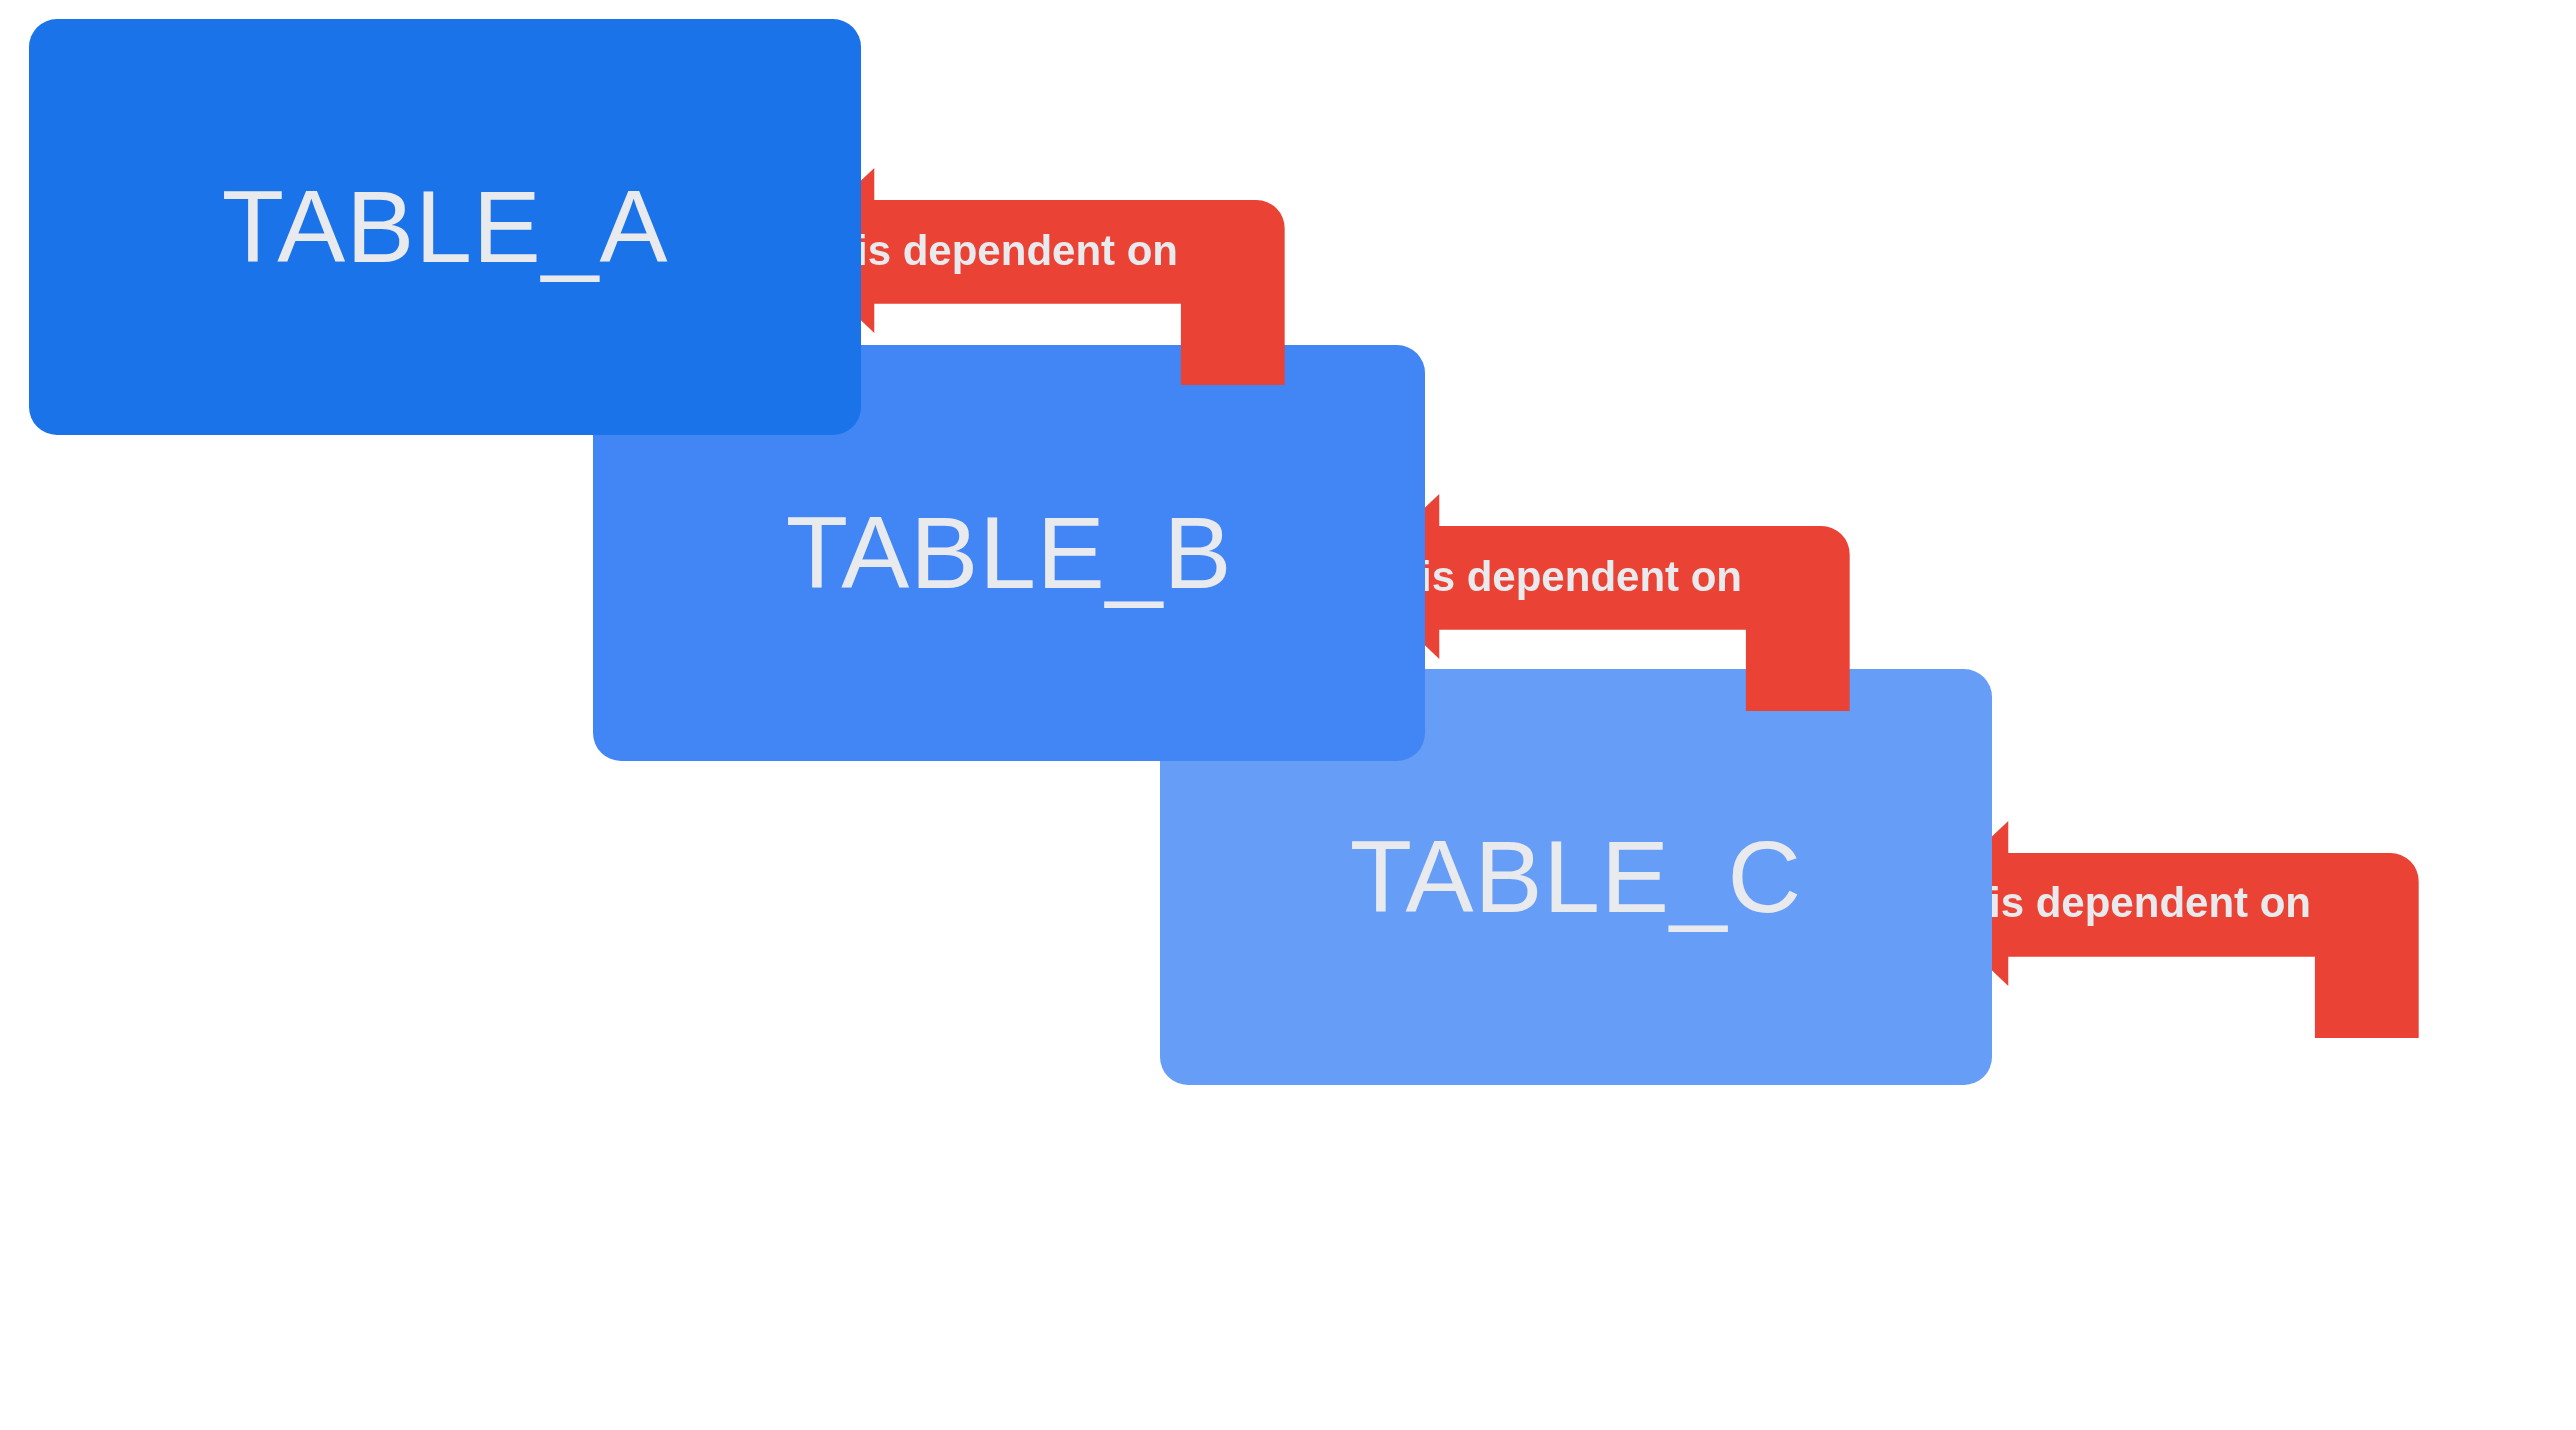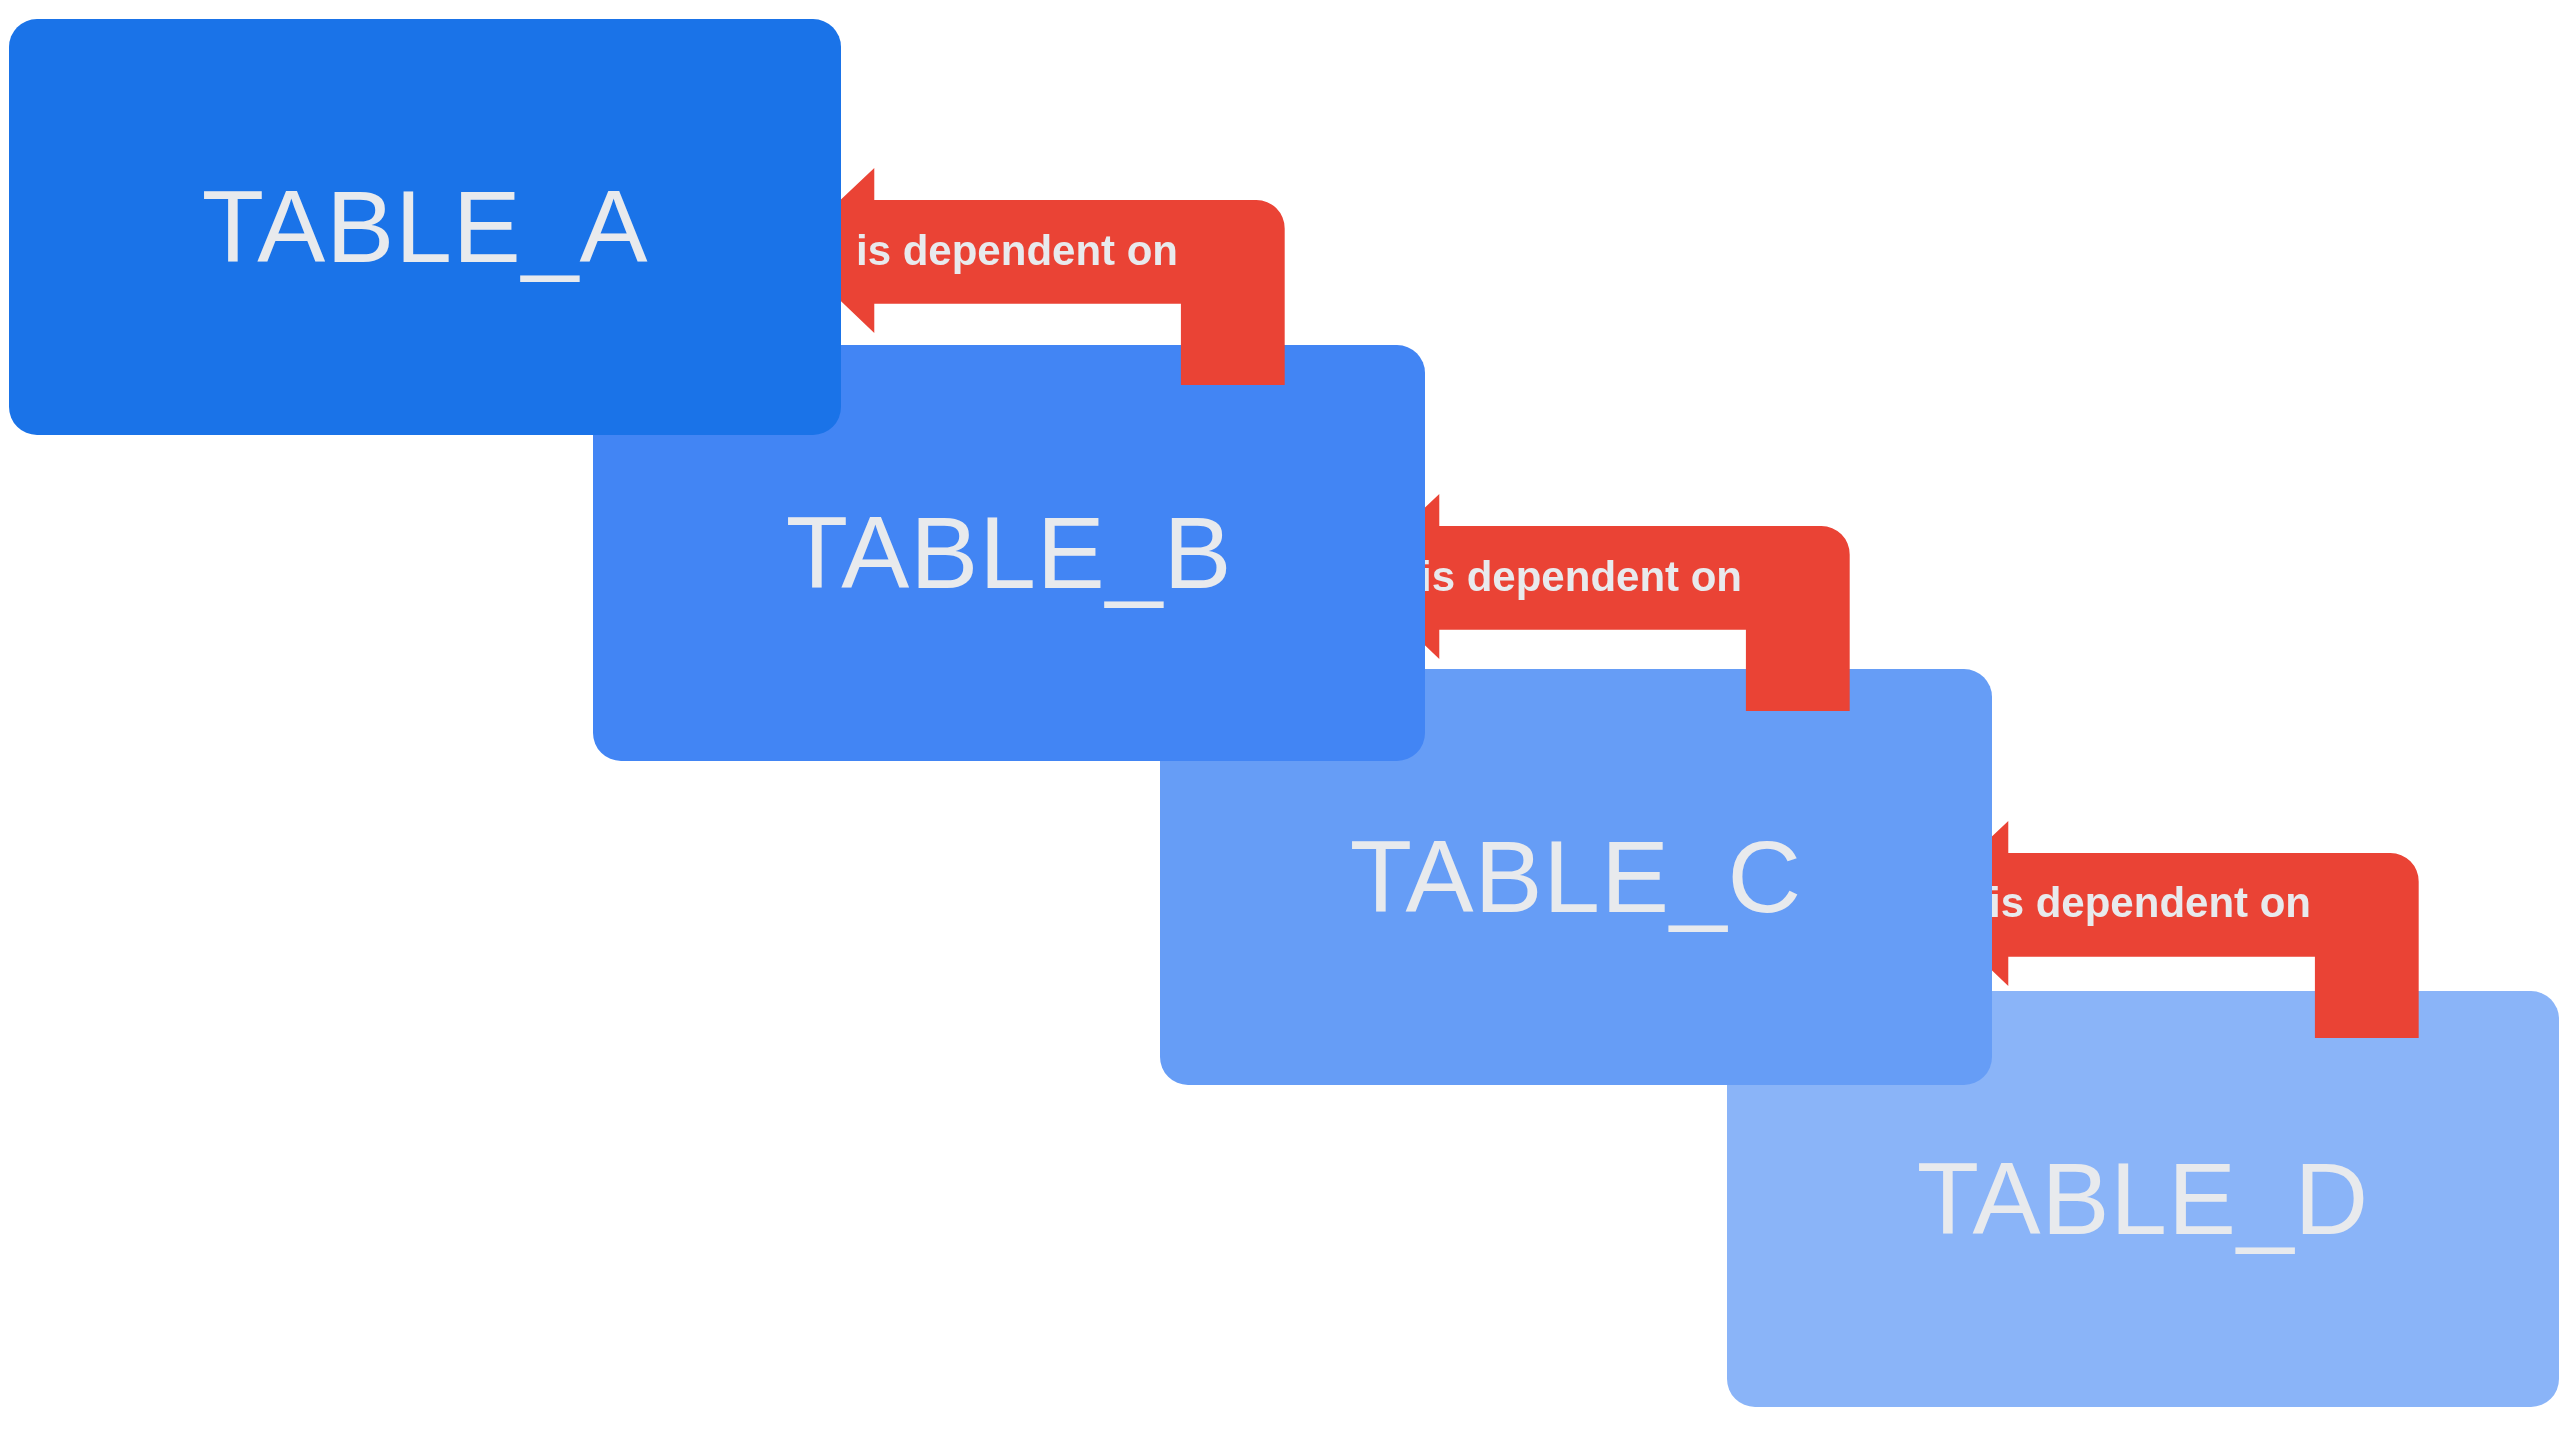--- a/index.html
+++ b/index.html
@@ -42,21 +42,21 @@
     white-space:nowrap;
     line-height:1;
     user-select:none;
   }
 </style>
 </head>
 <body>
 
 <div id="stage">
 
-  <div class="table-node" style="left:9px;top:19px;width:832px;height:416px;background:#1a73e8;z-index:40;">
+  <div class="table-node" style="left:29px;top:19px;width:832px;height:416px;background:#1a73e8;z-index:40;">
     <span class="table-label" style="color:#e8eaed;">TABLE_A</span>
   </div>
 
   <div class="edge" style="left:787px;top:168px;z-index:35;">
     <svg width="501" height="217" viewBox="0 0 530 230" xmlns="http://www.w3.org/2000/svg">
       <path d="M 0 87
                L 92 0
                L 92 34
                L 497 34
                A 30 30 0 0 1 527 64
@@ -105,18 +105,15 @@
                L 527 230
                L 417 230
                L 417 144
                L 92 144
                L 92 175
                Z" fill="#ea4335"></path>
     </svg>
   </div>
   <span class="edge-label" style="left:1989px;top:882px;color:#e8eaed;z-index:16;">is dependent on</span>
 
-  <div class="table-node" style="left:1727px;top:991px;width:832px;height:416px;background:#8ab4f8;z-index:10;">
-    <span class="table-label" style="color:#e8eaed;">TABLE_D</span>
-  </div>
 
 </div>
 
 
 </body></html>

